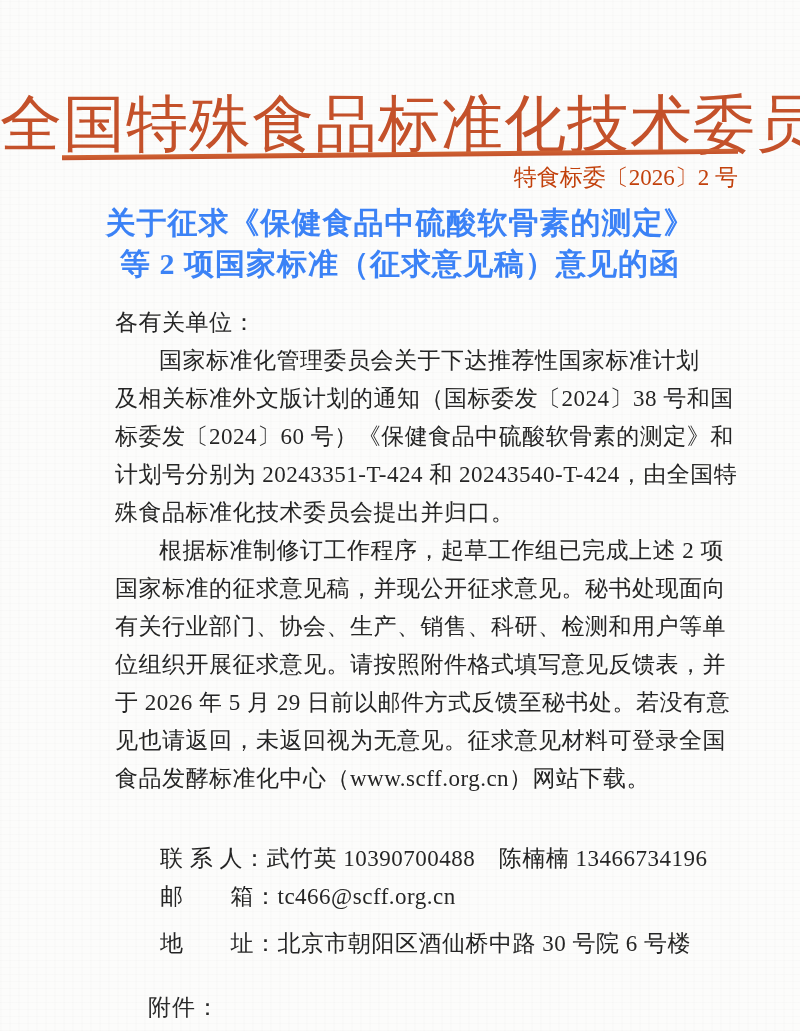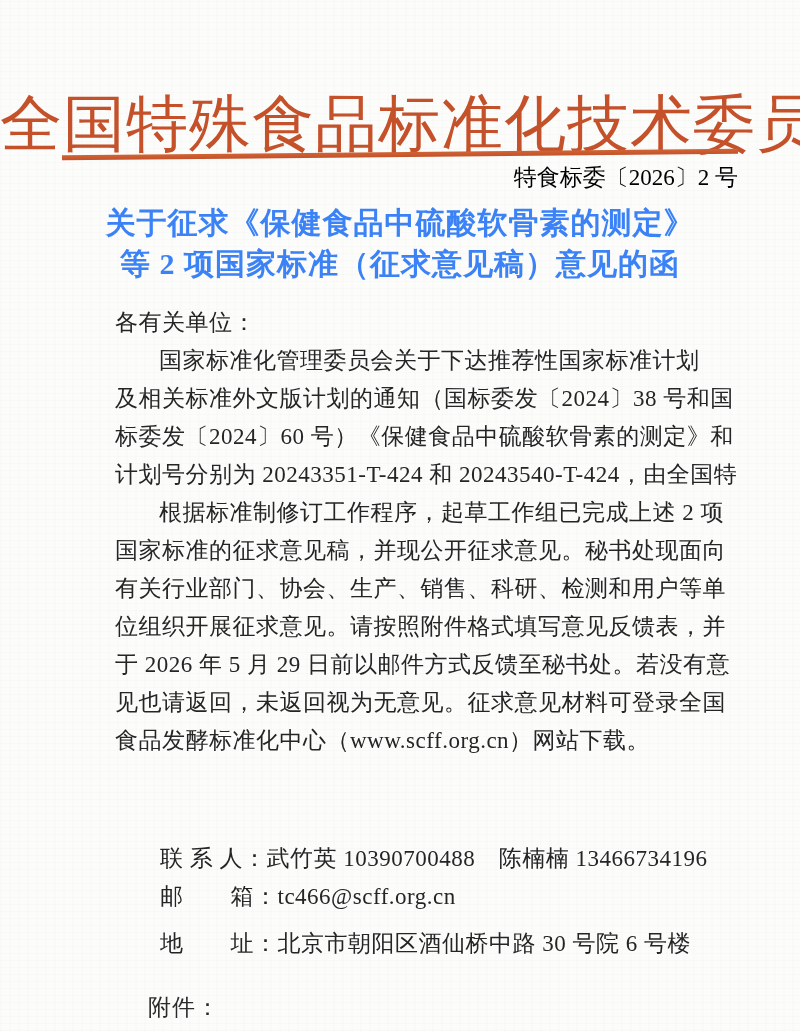--- a/index.html
+++ b/index.html
@@ -35,21 +35,21 @@
   .redline {
     position: absolute; top: 152px; left: 62px;
     width: 676px; height: 5px;
     background: linear-gradient(180deg, #d06434, var(--accent, #c4512a));
     transform: rotate(-0.55deg);
   }
   .docnum {
     position: absolute; top: 162px; right: 62px;
     font-size: 23px;
     white-space: nowrap;
-    color: #000000;
+    color: #c2410c;
   }
   .doc-title {
     position: absolute; top: 202px; left: 0; right: 0;
     text-align: center;
     font-size: 30px; font-weight: bold;
     line-height: 41px;
     letter-spacing: 1px;
     color: #3b82f6;
   }
   .body-block {
@@ -89,20 +89,21 @@
     <div>等 2 项国家标准（征求意见稿）意见的函</div>
   </div>
 
   <div class="body-block">
     <div class="bline">各有关单位：</div>
 
     <div class="bline ind">国家标准化管理委员会关于下达推荐性国家标准计划</div>
     <div class="bline">及相关标准外文版计划的通知（国标委发〔2024〕38 号和国</div>
     <div class="bline">标委发〔2024〕60 号）《保健食品中硫酸软骨素的测定》和</div>
     <div class="bline">计划号分别为 20243351-T-424 和 20243540-T-424，由全国特</div>
+    <div class="bline">殊食品标准化技术委员会提出并归口。</div>
 
     <div class="bline ind">根据标准制修订工作程序，起草工作组已完成上述 2 项</div>
     <div class="bline">国家标准的征求意见稿，并现公开征求意见。秘书处现面向</div>
     <div class="bline">有关行业部门、协会、生产、销售、科研、检测和用户等单</div>
     <div class="bline">位组织开展征求意见。请按照附件格式填写意见反馈表，并</div>
     <div class="bline">于 2026 年 5 月 29 日前以邮件方式反馈至秘书处。若没有意</div>
     <div class="bline">见也请返回，未返回视为无意见。征求意见材料可登录全国</div>
     <div class="bline">食品发酵标准化中心（www.scff.org.cn）网站下载。</div>
   </div>
 

